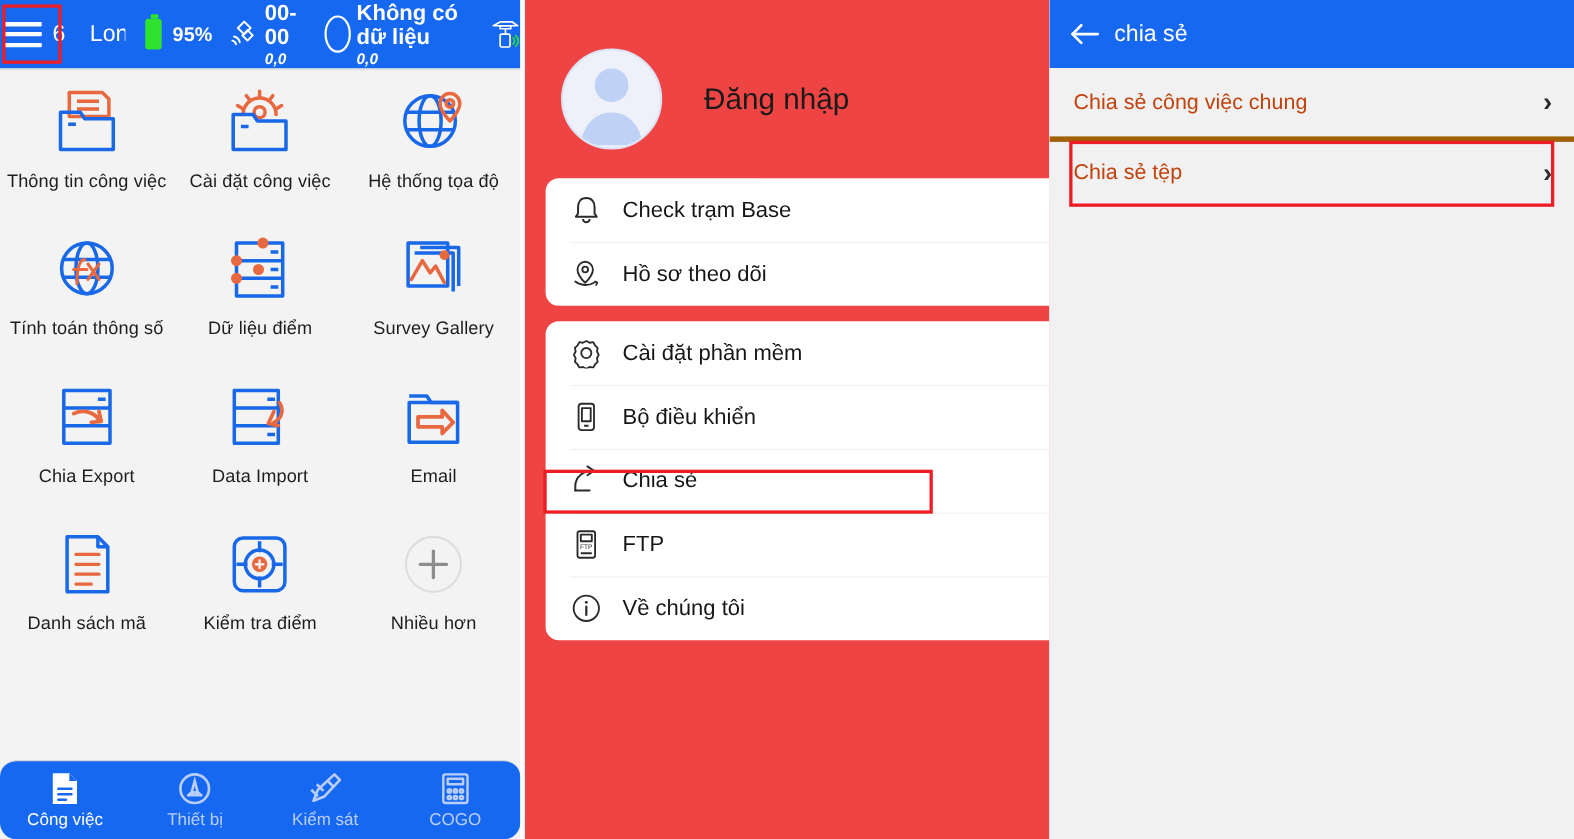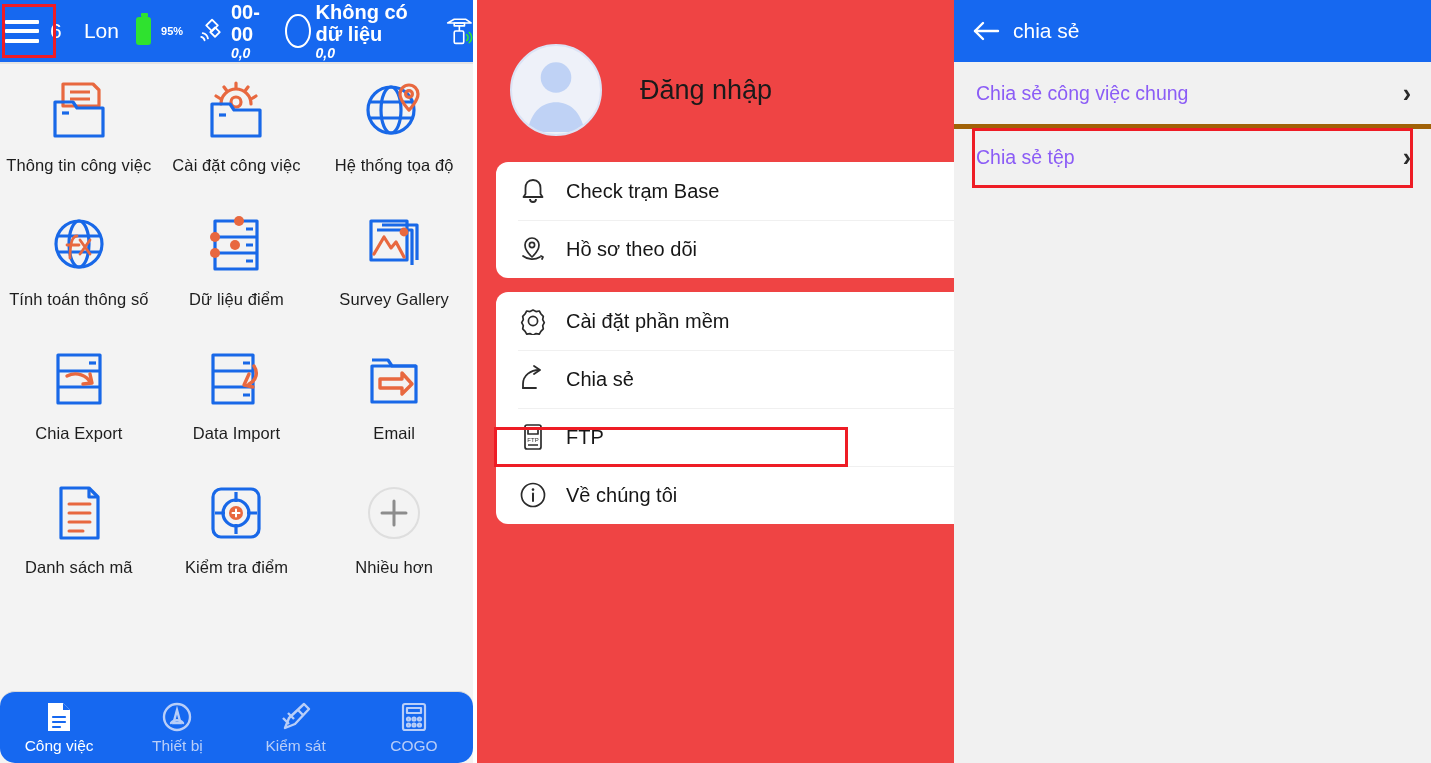--- a/index.html
+++ b/index.html
@@ -33,21 +33,21 @@
 
   .jobnum { font-size: 21px; margin-left: 7px; letter-spacing: .3px; color:#fff; }
   .jobname {
     font-size: 21px; margin-left: 22px; color:#fff;
     max-width: 48px; overflow: hidden; white-space: nowrap;
   }
 
   .battery { display: flex; align-items: center; margin-left: 18px; }
   .batt-glyph { position: relative; width: 15px; height: 28px; border: 2px solid #2fe22f; border-radius: 3px; background:#2fe22f; }
   .batt-glyph::before { content:""; position:absolute; top:-6px; left:3px; width:7px; height:4px; background:#2fe22f; border-radius:1px; }
-  .batt-pct { font-size: 11px; font-weight: bold; margin-left: 10px; color:#fff;text-align:center; }
+  .batt-pct { font-size: 18px; font-weight: bold; margin-left: 10px; color:#fff;text-align:center; }
 
   .sat-block { display:flex; align-items:center; margin-left: 16px; }
   .sat-icon { width: 36px; height: 34px; }
   .two-line { display:flex; flex-direction:column; margin-left: 5px; line-height: 1.12; }
   .two-line .l1 { font-size: 20px; font-weight: bold; color:#fff; }
   .two-line .l2 { font-size: 14px; font-weight: bold; color:#fff;font-style:italic; }
 
   .circ-block { display:flex; align-items:center; margin-left: 16px; }
   .circ { width: 34px; height: 34px; border: 2.5px solid #fff; border-radius: 50%; }
 
@@ -108,21 +108,21 @@
     height: 62px; background: #1668f0; display: flex; align-items: center; padding-left: 18px;
   }
   .back-arrow { width: 28px; height: 24px; }
   .p3-title { font-size: 21px; color: #fff; margin-left: 13px; }
   .p3-list { background: #f1f1f1; }
   .p3-row {
     position: relative; display:flex; align-items:center; justify-content: space-between;
     height: 62px; padding: 0 20px 0 22px; background: #f1f1f1; cursor:pointer;
   }
   .p3-row + .p3-row { border-top: 5px solid #a16207; justify-content: space-between; }
-  .p3-label { font-size: 19.5px; color: #8b5cf6; }
+  .p3-label { font-size: 19.5px; color: #c2410c; }
   .p3-chev { font-size: 25px; color: #2b2b2b; font-weight: bold; }
   .hl-sharefile { position: absolute; left: 18px; top: 128px; width: 441px; height: 60px; border: 3px solid #ee1c25; pointer-events:none; }
 
   
   .p1-sep { height: 2px; background: #e3e3e3; }
 </style>
 </head>
 <body>
 
 <div class="stage">
@@ -491,20 +491,33 @@
                 <path d="M14 3 l3 1.6 l3.3 -0.6 l1.6 2.9 l2.4 2.4 l-0.6 3.3 l1.6 3 l-1.6 3 l0.6 3.3 l-2.4 2.4 l-1.6 2.9 l-3.3 -0.6 l-3 1.6 l-3 -1.6 l-3.3 0.6 l-1.6 -2.9 l-2.4 -2.4 l0.6 -3.3 l-1.6 -3 l1.6 -3 l-0.6 -3.3 l2.4 -2.4 l1.6 -2.9 l3.3 0.6 z"></path>
                 <circle cx="14" cy="14" r="4.6"></circle>
               </g>
             </svg>
           </span>
           <span class="m-label">Cài đặt phần mềm</span>
 
         </div>
         <div class="m-row">
           <span class="m-icon">
+            <svg width="24" height="28" viewBox="0 0 24 28">
+              <g fill="none" stroke="#2b2b2b" stroke-width="1.7" stroke-linejoin="round">
+                <rect x="5" y="2" width="14" height="24" rx="2.5"></rect>
+                <rect x="8" y="6" width="8" height="12"></rect>
+                <path d="M10 22 H14"></path>
+              </g>
+            </svg>
+          </span>
+          <span class="m-label">Bộ điều khiển</span>
+
+        </div>
+        <div class="m-row">
+          <span class="m-icon">
             <svg width="28" height="28" viewBox="0 0 28 28">
               <g fill="none" stroke="#2b2b2b" stroke-width="1.8" stroke-linejoin="round" stroke-linecap="round">
                 <path d="M4 23 v-4 c0 -9 8 -14 16 -14"></path>
                 <path d="M15 1 l6 4 l-6 4"></path>
                 <path d="M4 23 H17"></path>
               </g>
             </svg>
           </span>
           <span class="m-label">Chia sẻ</span>
 

